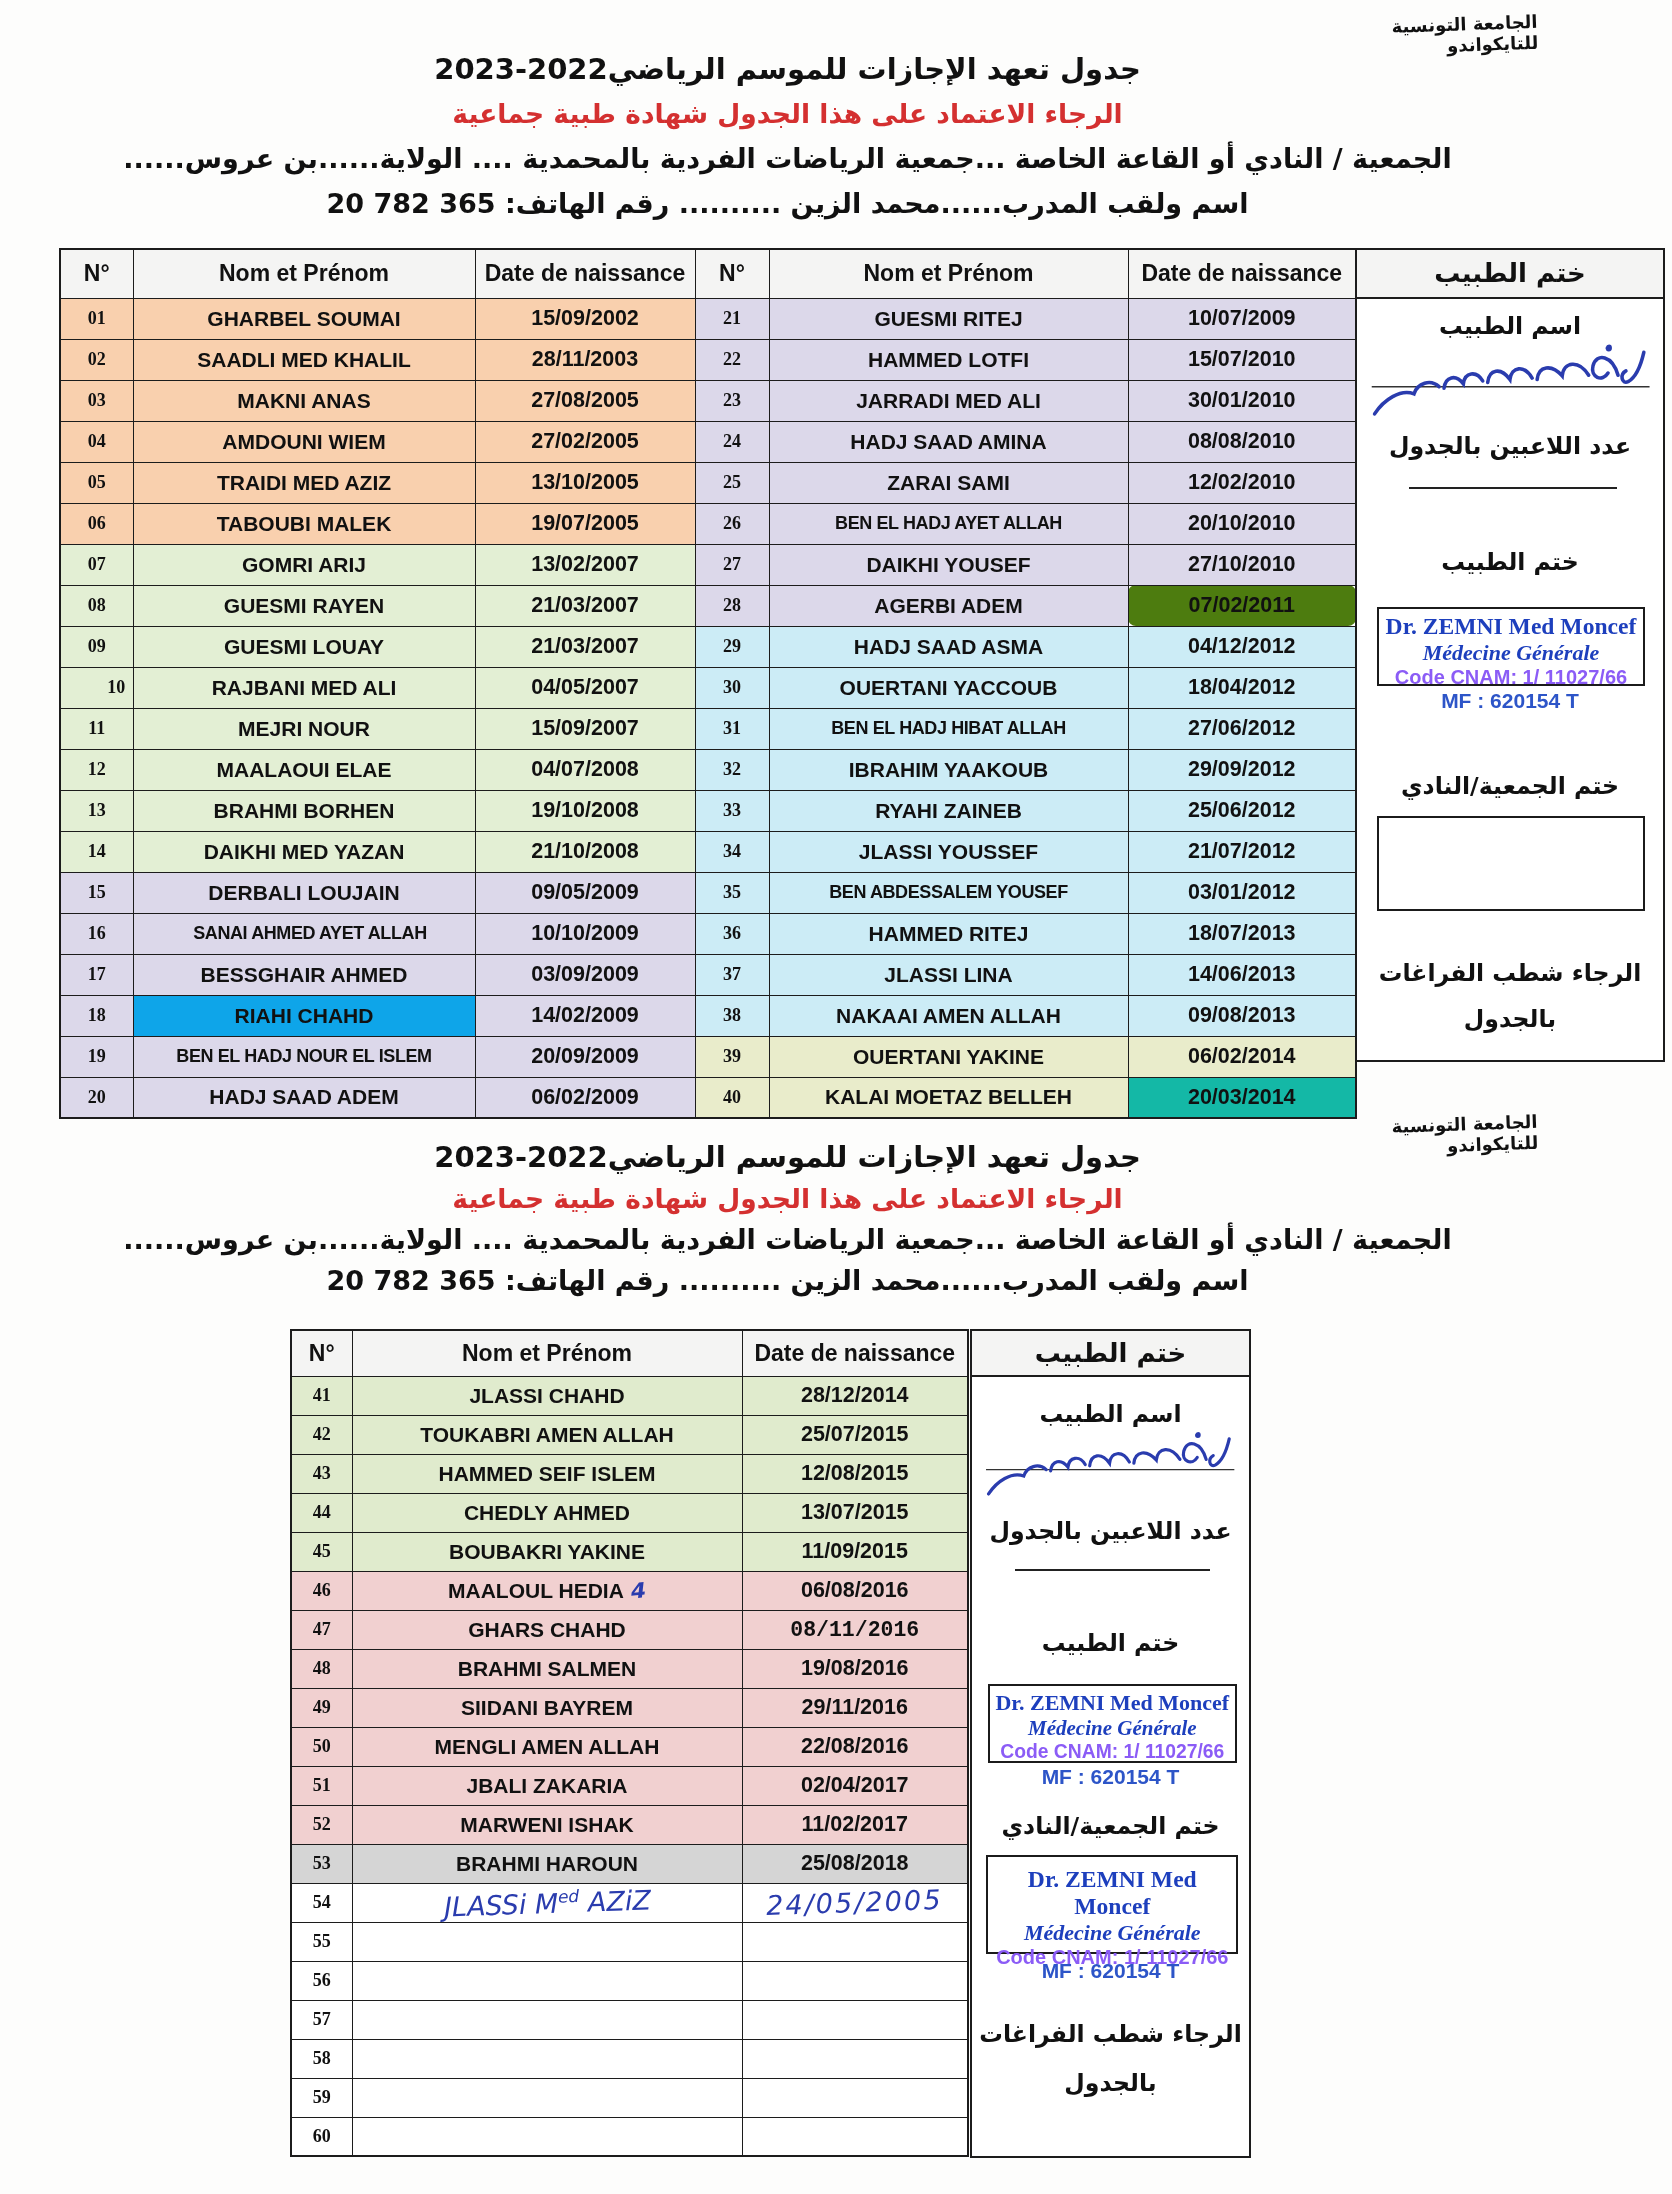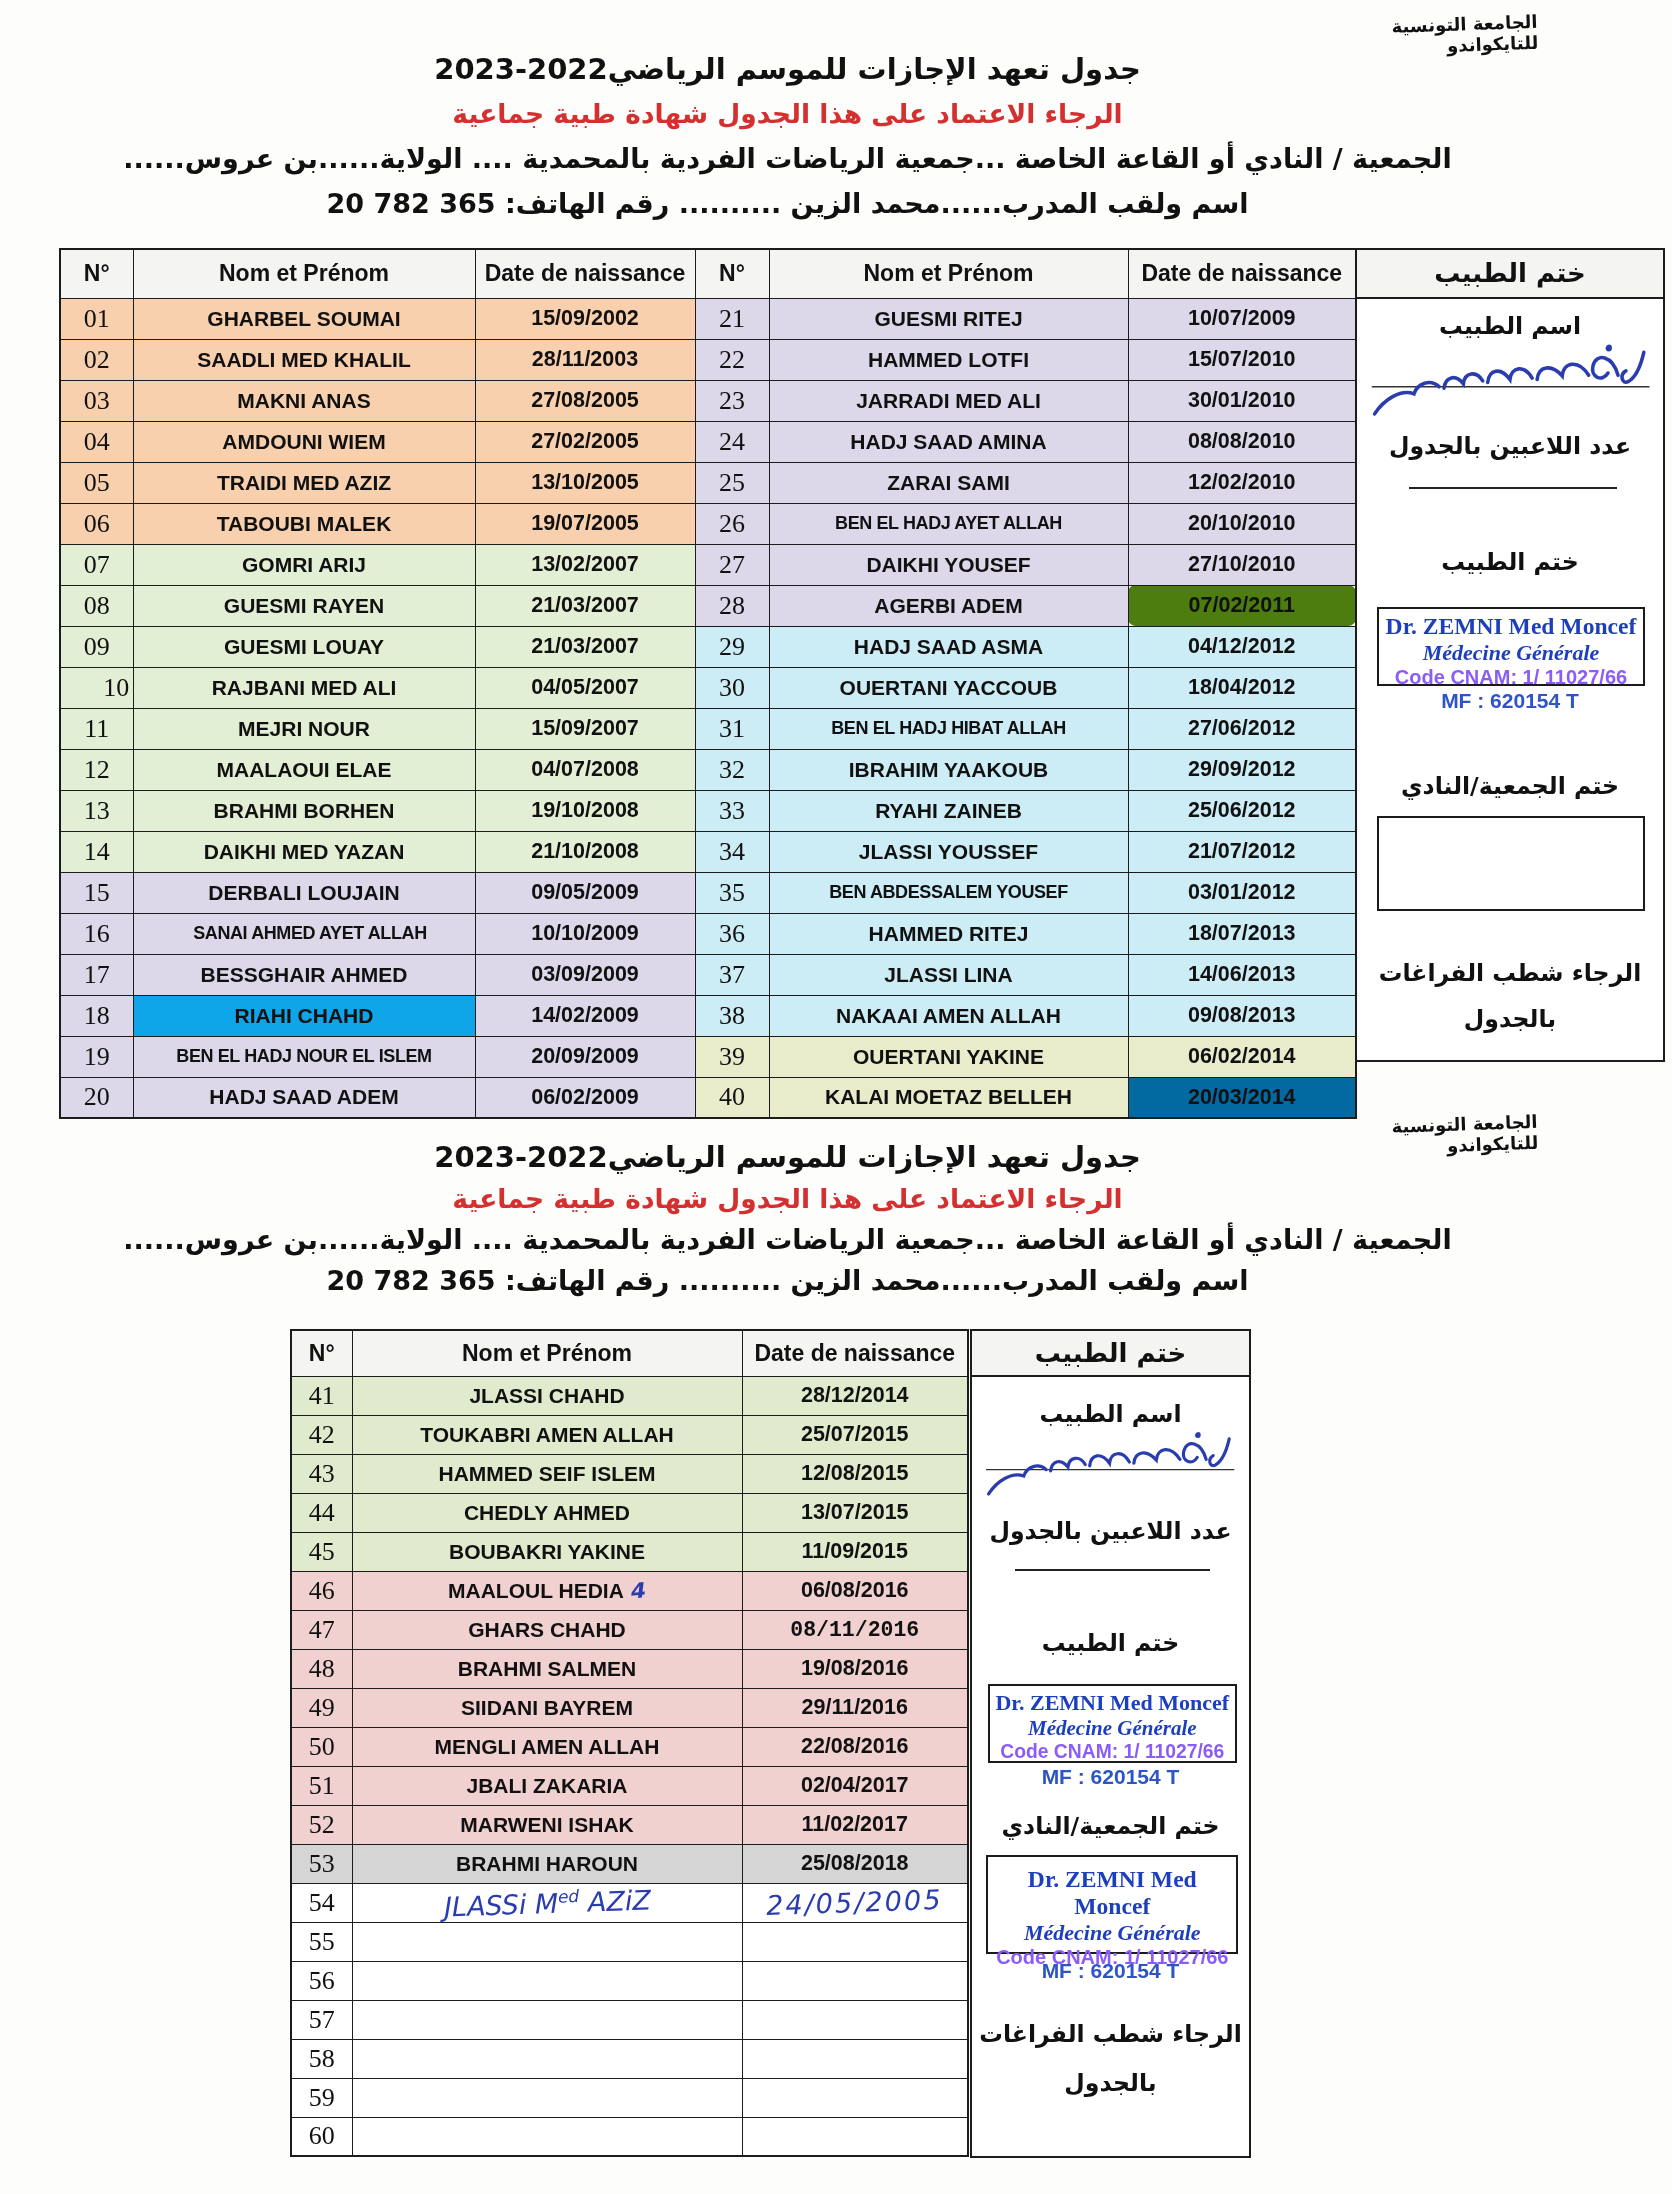--- a/index.html
+++ b/index.html
@@ -36,21 +36,21 @@
   
   table { position: absolute; border-collapse: collapse; table-layout: fixed; background: #fff; }
   th, td { border: 1.4px solid #1c1c1c; text-align: center; vertical-align: middle; overflow: hidden; white-space: nowrap; }
   th { background: #f4f4f3; font-size: 23px; font-weight: bold; }
   .t1 { left: 59px; top: 248px; width: 1295px; border: 2.1px solid #1c1c1c; }
   .t1 th { height: 49px; }
   .t1 td { height: 41px; }
   .t2 { left: 290px; top: 1329px; width: 677px; border: 2.1px solid #1c1c1c; }
   .t2 th { height: 46px; }
   .t2 td { height: 39px; }
-  td.num  { font-family: "Liberation Serif", serif; font-weight: normal; font-size: 26px; }
+  td.num  { font-family: "Liberation Serif", serif; font-weight: bold; font-size: 18px; }
   td.name { font-weight: bold; font-size: 21px; margin-top: 16px; }
   td.name.long { font-size: 18px; letter-spacing: -0.4px; }
   td.date { font-weight: bold; font-size: 21.5px; }
   td .penmark {
     display: inline-block; color: #2a3cae; font-size: 21.5px; font-weight: bold;
     margin-left: 7.2px; transform: skewX(-12deg) rotate(-6deg); font-family:"DejaVu Sans",sans-serif;
   }
   td.hand {
     font-family: "DejaVu Sans", sans-serif; font-style: italic; font-weight: normal;
     color: #2a3cae; font-size: 27px;
@@ -269,21 +269,21 @@
         <td class="num" style="background: rgb(233, 236, 203);">39</td>
         <td class="name" style="background: rgb(233, 236, 203);">OUERTANI YAKINE</td>
         <td class="date" style="background: rgb(233, 236, 203);">06/02/2014</td>
       </tr>
       <tr>
         <td class="num" style="background: rgb(220, 216, 234);">20</td>
         <td class="name" style="background: rgb(220, 216, 234);">HADJ SAAD ADEM</td>
         <td class="date" style="background: rgb(220, 216, 234);">06/02/2009</td>
         <td class="num" style="background: rgb(233, 236, 203);">40</td>
         <td class="name" style="background: rgb(233, 236, 203);">KALAI MOETAZ BELLEH</td>
-        <td class="date" style="background: #0369a1;">20/03/2014</td>
+        <td class="date" style="background: #14b8a6;">20/03/2014</td>
       </tr>
     </tbody>
 </table>
 
 <div class="sc sc1">
   <div class="sc-head arab" dir="rtl">ختم الطبيب</div>
   <div class="sc-body">
     <div class="sc-item sc-label arab" dir="rtl" style="top:13px">اسم الطبيب</div>
     <svg class="sig" style="top:33px; left:8.6px;" width="290" height="90" viewBox="0 0 405 125">
       <line x1="8" y1="76" x2="396" y2="76" stroke="#333" stroke-width="2"></line>

